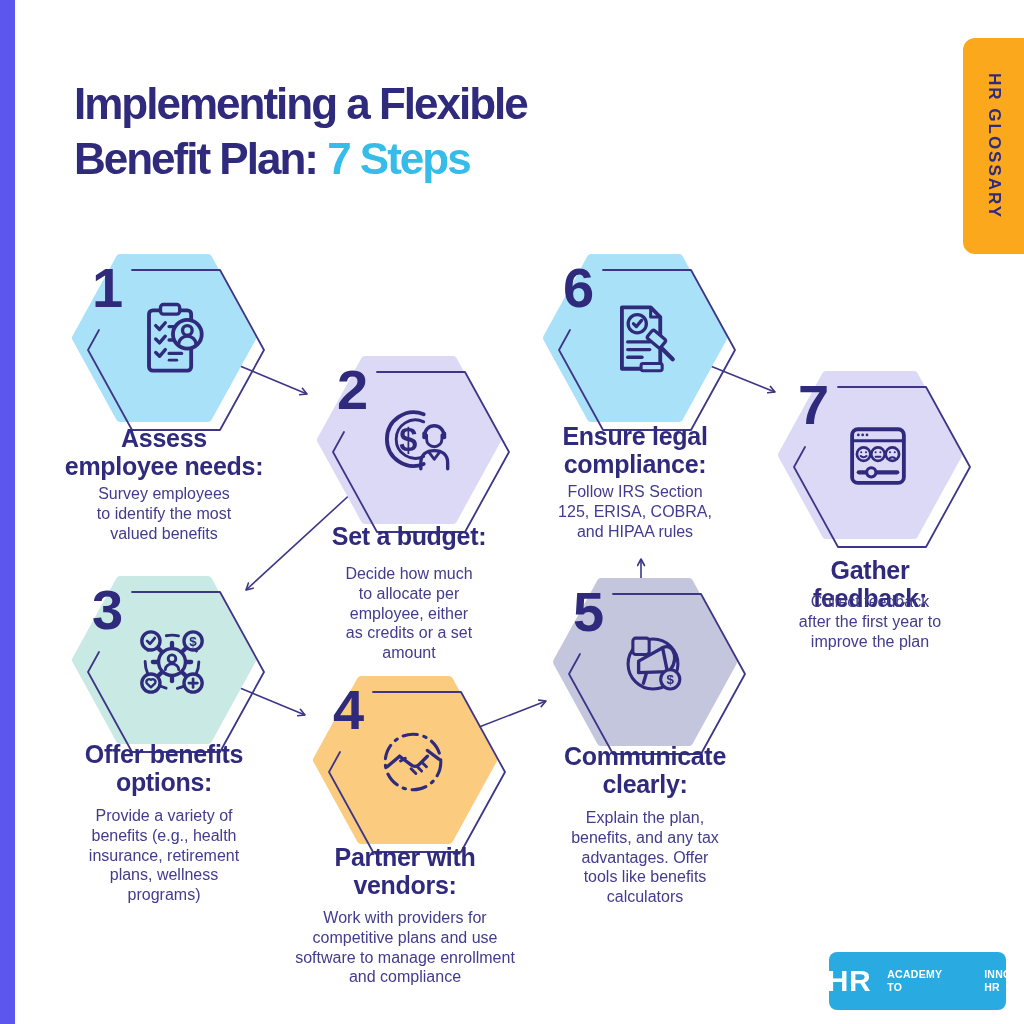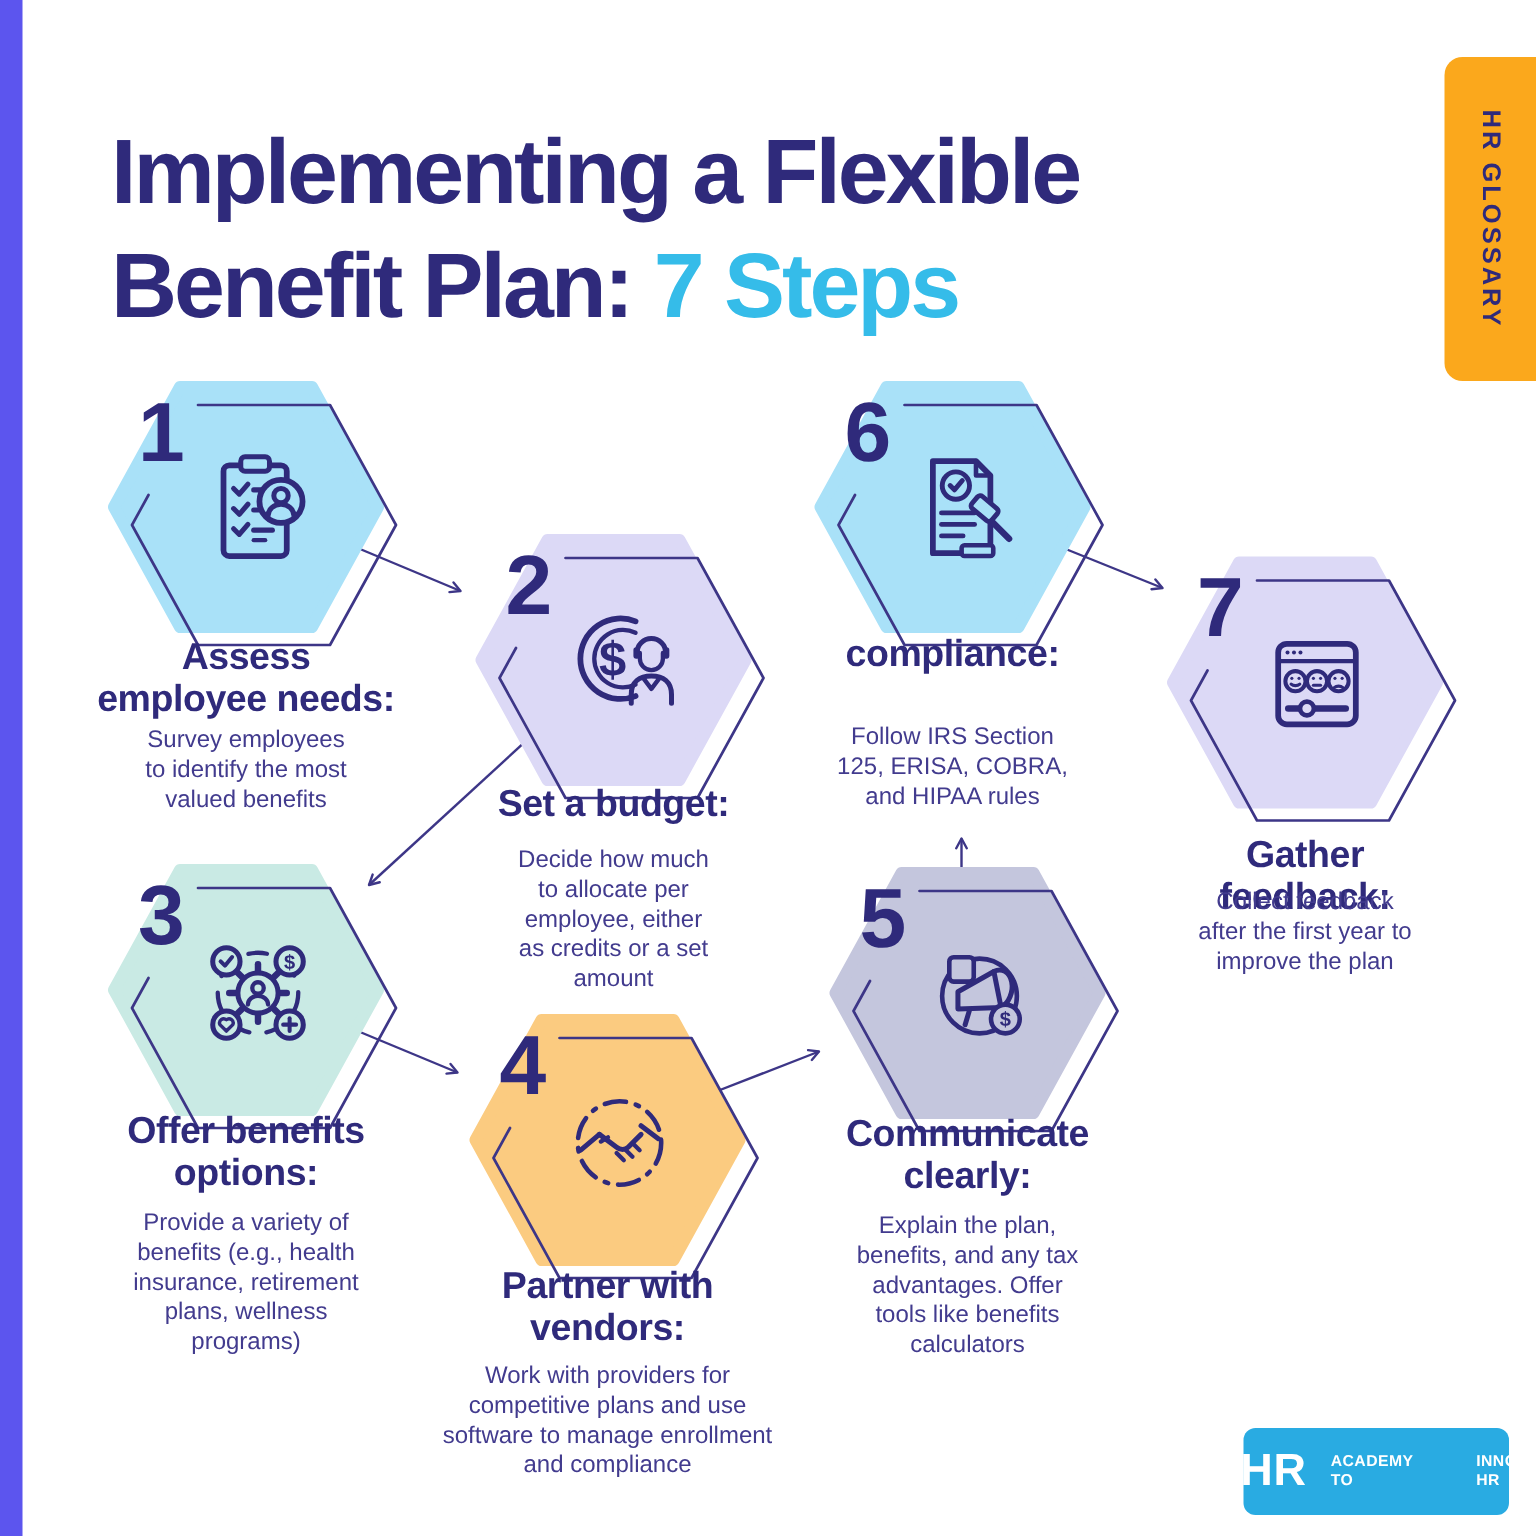--- a/index.html
+++ b/index.html
@@ -29,21 +29,21 @@
     display:flex;align-items:center;justify-content:center;
   }
   .hr-badge span{
     writing-mode:vertical-rl;
     font-weight:bold;font-size:17px;letter-spacing:2px;color:var(--badge-text);
     white-space:nowrap;
   }
   
   .title{
     position:absolute;left:74px;top:76px;
-    font-weight:bold;font-size:61px;line-height:1.25;letter-spacing:-2px;
+    font-weight:bold;font-size:44px;line-height:1.25;letter-spacing:-2px;
     color:var(--ink);
   }
   .title .hl{color:var(--highlight);}
   
   .step{position:absolute;width:270px;}
   .hex-wrap{position:absolute;left:39px;top:0;width:204px;height:196px;}
   .hex-wrap svg.hex{position:absolute;left:0;top:0;width:204px;height:196px;}
   .hex-fill{stroke-width:8;stroke-linejoin:round;}
   .hex-outline{fill:none;stroke:var(--hex-outline);stroke-width:1.8;stroke-linecap:round;stroke-linejoin:round;}
   .step-number{
@@ -306,20 +306,21 @@
         <line class="ln" x1="32" y1="58" x2="55" y2="58" stroke-width="3.4"></line>
         <line class="ln" x1="32" y1="66" x2="47" y2="66" stroke-width="3.4"></line>
         <g transform="rotate(40 62 47)">
           <rect class="bg" x="53" y="41.5" width="18" height="11" rx="2.5" stroke-width="3.4" fill="#A9E1F8"></rect>
         </g>
         <path class="ln" d="M67,56 L79,68" stroke-width="4.5"></path>
         <rect class="bg" x="46" y="72.5" width="22" height="7.5" rx="2" stroke-width="3.2" fill="#A9E1F8"></rect>
       </svg>
     </div>
     <div class="step-title">
+      <div>Ensure legal</div>
         <div>compliance:</div>
     </div>
     <div class="step-desc">
       <div>Follow IRS Section</div>
         <div>125, ERISA, COBRA,</div>
         <div>and HIPAA rules</div>
         <div></div>
         <div></div>
     </div>
   </div>

